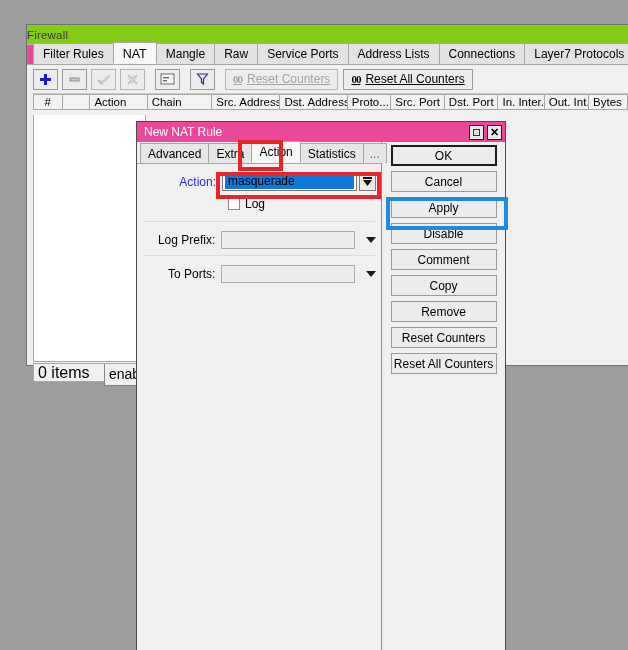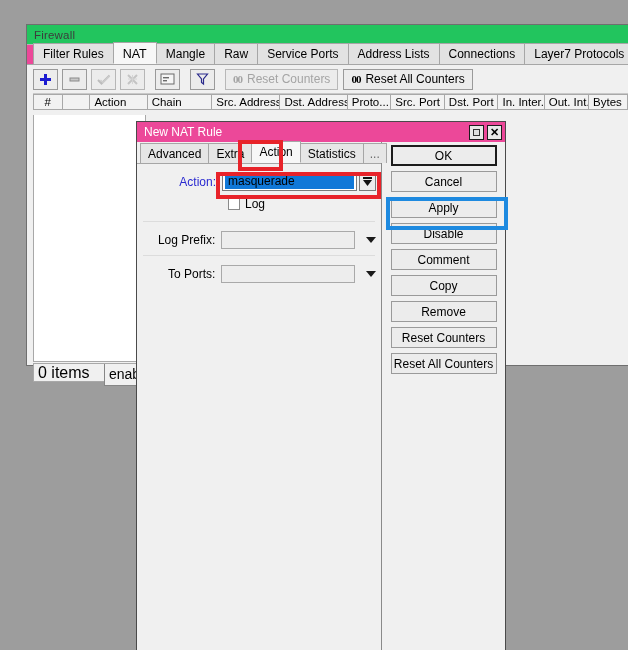--- a/index.html
+++ b/index.html
@@ -24,25 +24,24 @@
     top: 24px;
     width: 602px;
     height: 342px;
     background: #f0f0f0;
     border: 1px solid #6f6f6f;
     border-right: none;
     box-sizing: border-box;
   }
   #firewall-titlebar {
     height: 20px;
-    background: #22c55e;
+    background: #84cc16;
     border-bottom: 1px solid #b4b4b4;
     display: flex;
     align-items: center;
-    padding-left: 7px;
     box-sizing: border-box;
     text-align: right;
   }
   #firewall-title {
     font-size: 11.5px;
     color: #3c3c3c;
     letter-spacing: .2px;
   }
 
   
@@ -105,20 +104,21 @@
   .counter-btn {
     height: 21px;
     border: 1px solid #9a9a9a;
     background: #ececec;
     display: flex;
     align-items: center;
     padding: 0 7px;
     margin-right: 5px;
     font-size: 12px;
     box-sizing: border-box;
+    text-decoration: underline;
   }
   .counter-btn.disabled { color: #a4a4a4; border-color: #b8b8b8; }
   .counter-glyph {
     font-family: "Liberation Serif", serif;
     font-weight: bold;
     font-size: 11px;
     margin-right: 5px;
     letter-spacing: -1px;
   }
 

